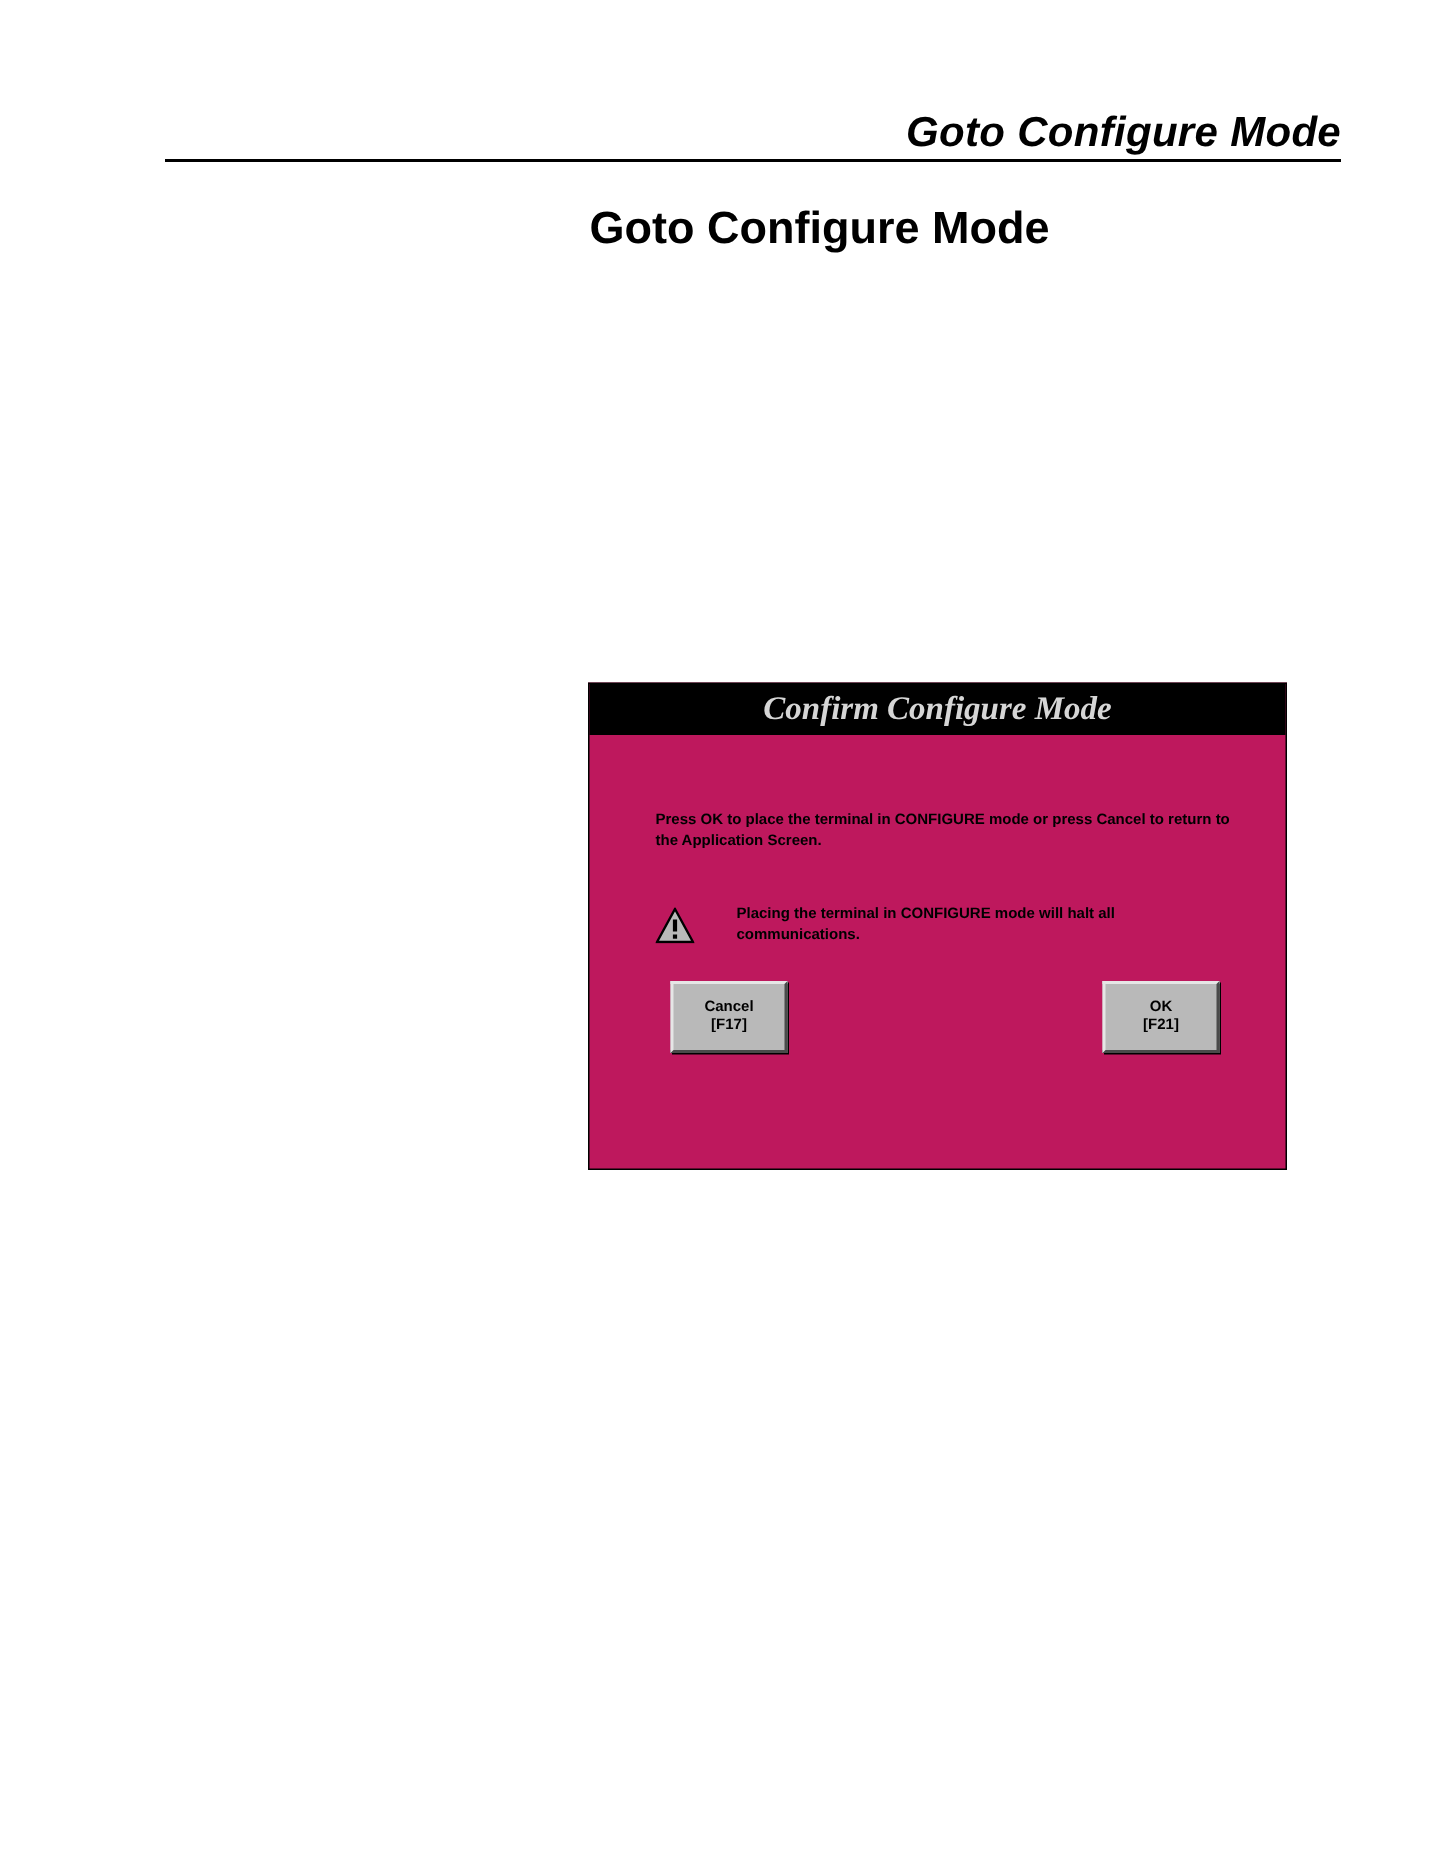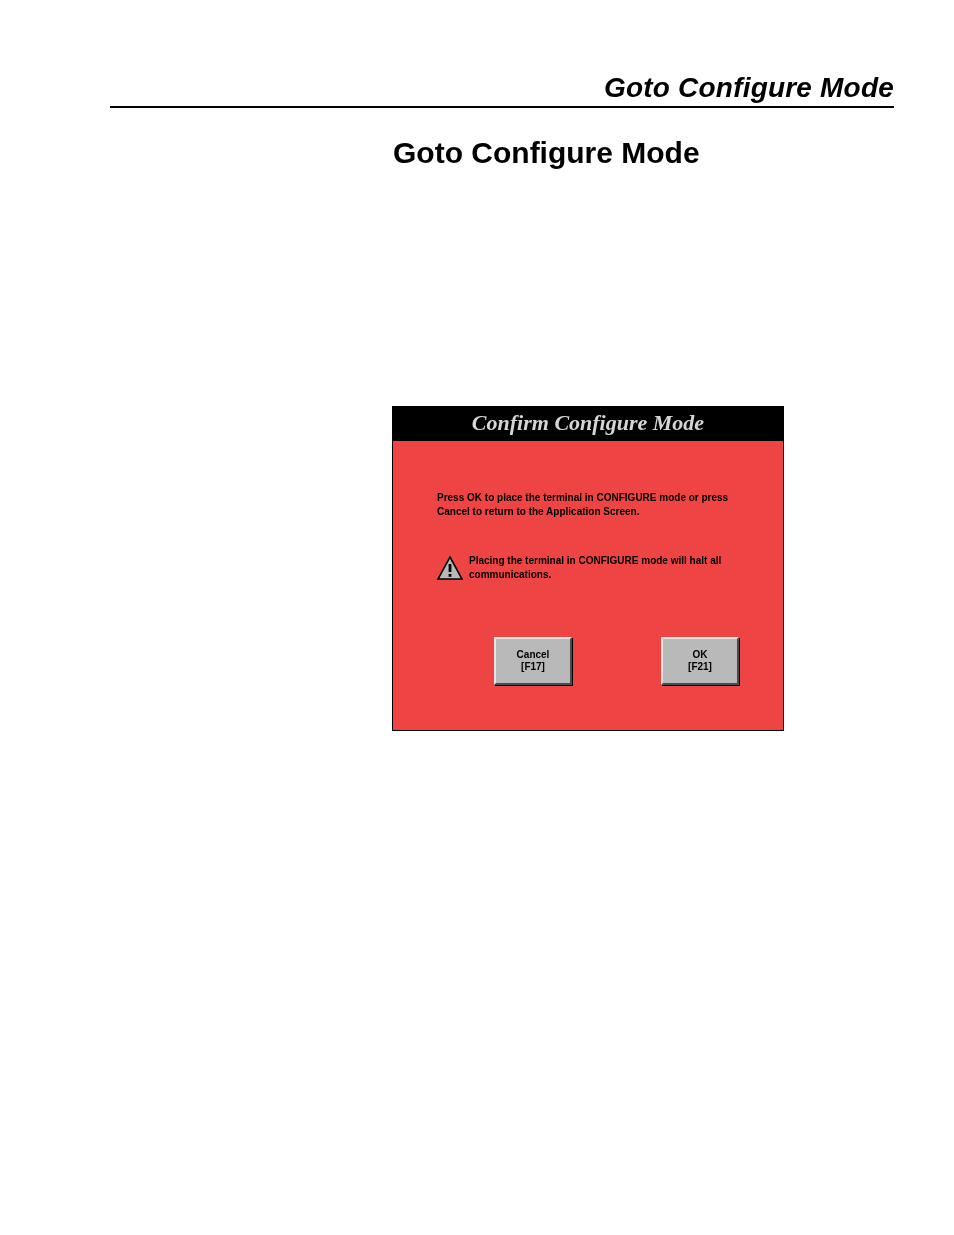--- a/index.html
+++ b/index.html
@@ -24,24 +24,24 @@
   .section-title {
     position: absolute;
     top: 136px;
     left: 393px;
     font-size: 30px;
     font-weight: 900;
   }
   .dialog {
     position: absolute;
     left: 392px;
-    top: 406px;
-    width: 392px;
+    top: 455px;
+    width: 466px;
     height: 325px;
-    background: #ef4444;
+    background: #be185d;
     border: 1px solid #000;
   }
   .dialog-titlebar {
     background: #000;
     color: #d6d6d6;
     text-align: center;
     font-style: italic;
     font-weight: 700;
     font-size: 22px;
     padding: 3px 0 5px 0;
@@ -53,22 +53,22 @@
     font-weight: 700;
     color: #000;
   }
   .dialog-instruction {
     line-height: 1.35;
     margin-bottom: 36px;
   }
   .dialog-warning-row {
     display: flex;
     align-items: center;
-    gap: 6px;
-    margin-bottom: 56px;
+    gap: 28px;
+    margin-bottom: 24px;
   }
   .warning-icon {
     flex: 0 0 auto;
     display: inline-flex;
     align-items: center;
     justify-content: center;
   }
   .warning-text {
     line-height: 1.35;
   }
@@ -88,21 +88,20 @@
     box-shadow: 1px 1px 0 #000;
     display: flex;
     flex-direction: column;
     align-items: center;
     justify-content: center;
     font-size: 10px;
     font-weight: 700;
     line-height: 1.25;
     cursor: pointer;
     user-select: none;
-    margin-left: 47px;
   }
 </style>
 </head>
 <body>
 
 <div class="page">
 
   <div class="header-title">Goto Configure Mode</div>
   <div class="header-rule"></div>
 

